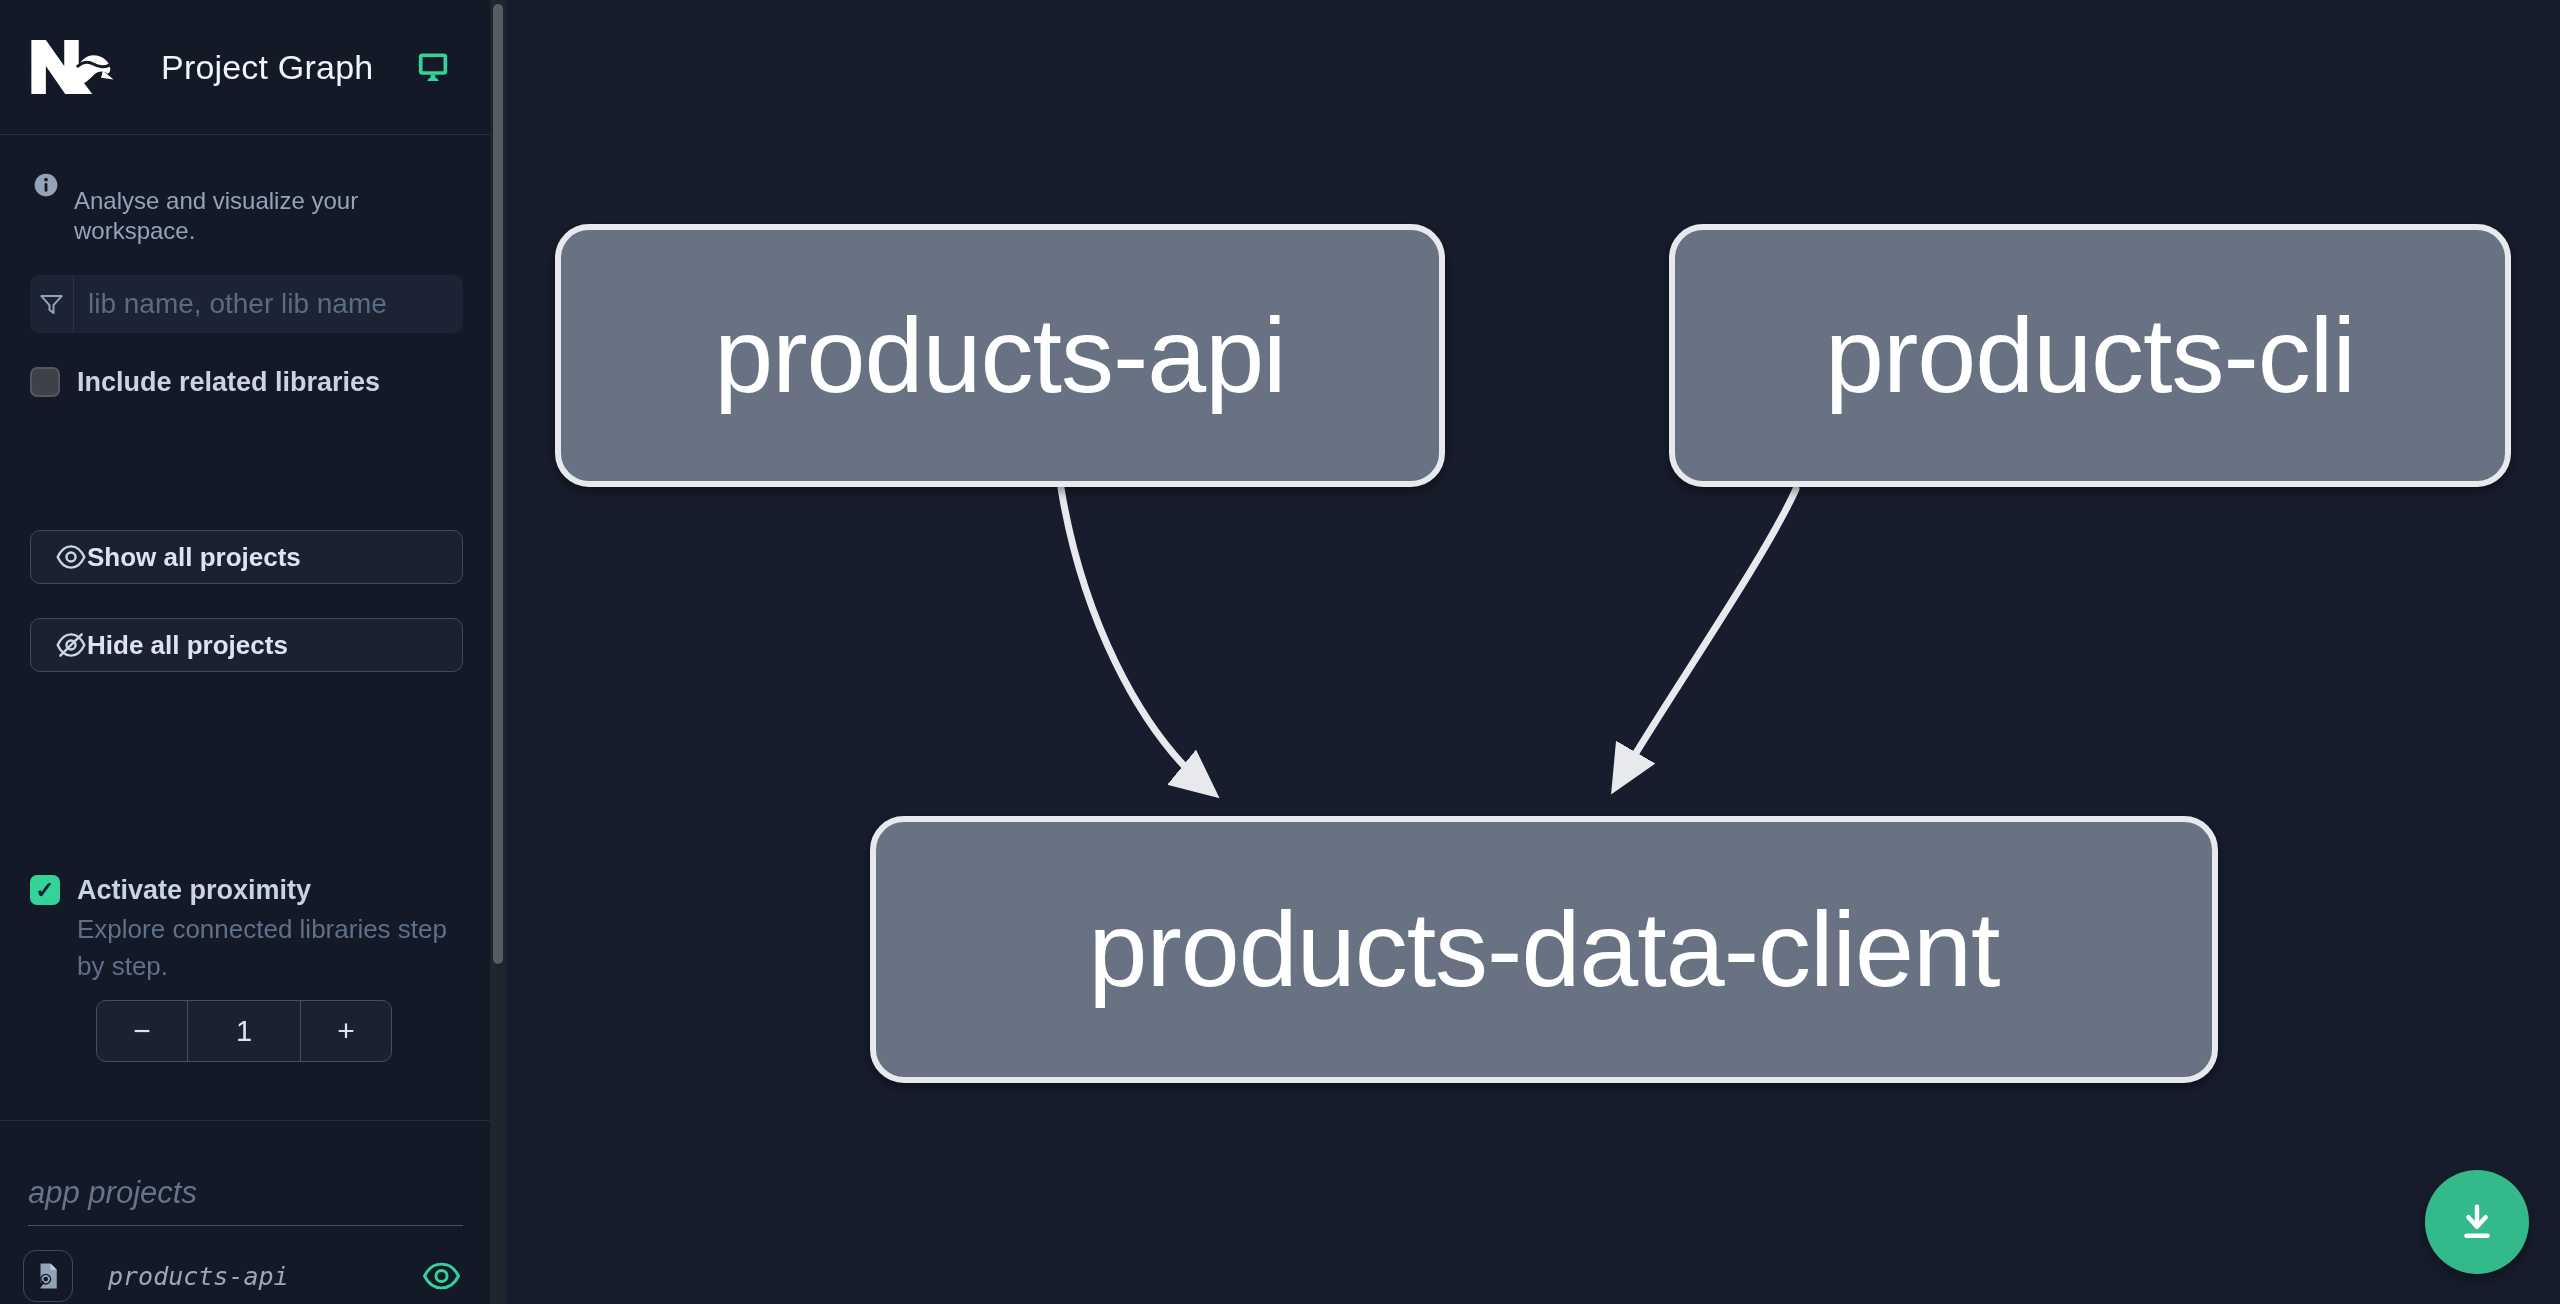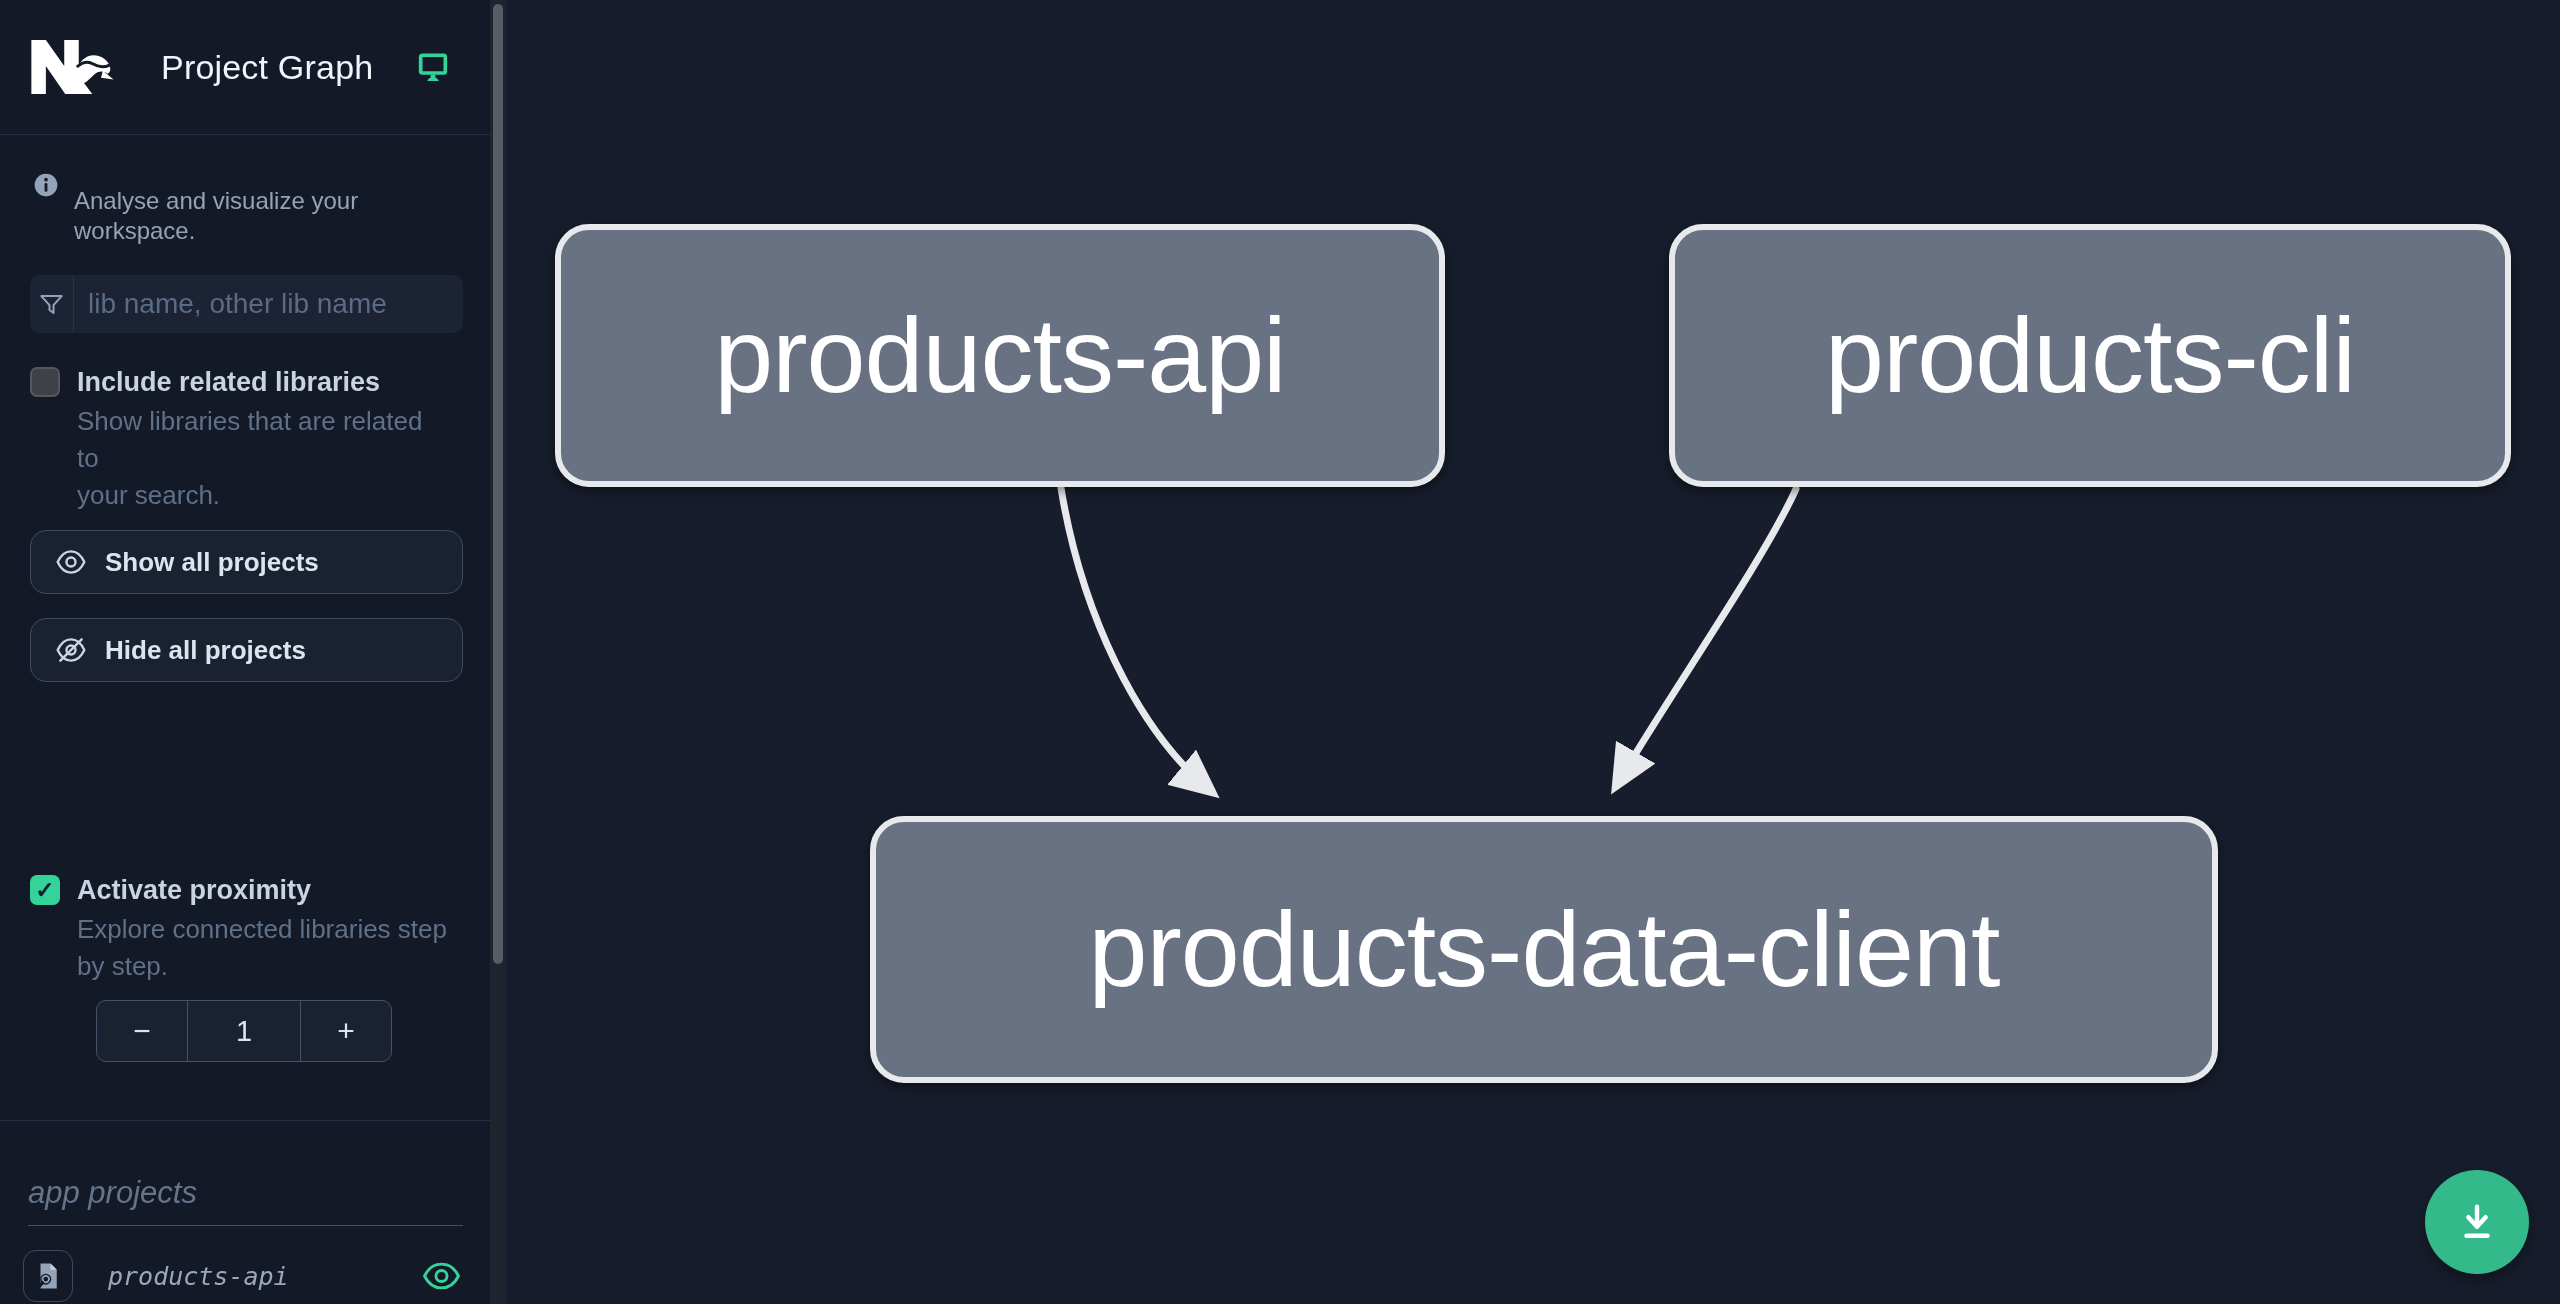--- a/index.html
+++ b/index.html
@@ -36,23 +36,23 @@
   .check-row { display:flex; gap:17px; align-items:flex-start; }
   .cbx { width:30px; height:30px; border-radius:7px; background:#3f4148;
          border:2px solid #55575e; flex:0 0 auto; margin-top:1px;
          display:flex; align-items:center; justify-content:center;
          font-size:23px; font-weight:bold; color:transparent; cursor:pointer; }
   .cbx.checked { background:#34d399; border-color:#34d399; color:#102030; }
   .check-label { font-size:27px; font-weight:bold; color:#c9d4e2; line-height:32px; }
   .check-desc { margin-left:47px; margin-top:5px; font-size:26px; color:#5f7089;
                 line-height:37px; white-space:pre-line; }
 
-  .sb-btn { position:absolute; left:30px; width:433px; height:64px;
-            background:#1a2232; border:1px solid #3d4a60; border-radius:16px;
-            display:flex; align-items:center; gap:18px; padding:0 24px;
+  .sb-btn { position:absolute; left:30px; width:433px; height:54px;
+            background:#1a2232; border:1px solid #3d4a60; border-radius:10px;
+            display:flex; align-items:center; gap:0; padding:0 24px;
             color:#dce4ef; font-size:26px; font-weight:bold; cursor:pointer; }
   .sb-btn svg { width:32px; height:32px; flex:0 0 auto; }
 
   .stepper { position:absolute; left:96px; top:1000px; width:296px; height:62px;
              border:1px solid #44516a; border-radius:10px; display:flex;
              background:#1a2232; overflow:hidden; }
   .stepper .seg { flex:1; display:flex; align-items:center; justify-content:center;
                   font-size:30px; color:#dce4ef; cursor:pointer; }
   .stepper .seg.value { flex:1.25; cursor:default; border-left:1px solid #44516a;
                         border-right:1px solid #44516a; font-size:29px; }
@@ -132,22 +132,20 @@
       </svg>
     </div>
     <input type="text" placeholder="lib name, other lib name" style="">
   </div>
 
   <div class="check-group" style="top:366px;">
     <div class="check-row">
       <div class="cbx"></div>
       <div class="check-label">Include related libraries</div>
     </div>
-    <div class="check-desc">Show libraries that are related to
-your search.</div>
   </div>
 
   <button class="sb-btn" style="top:530px;">
     <svg viewBox="0 0 24 24" fill="none" stroke="#cbd5e1" stroke-width="1.8" stroke-linecap="round" stroke-linejoin="round">
       <path d="M2,12 C5,5.5 9,4 12,4 s7,1.5 10,8 c-3,6.5 -7,8 -10,8 S5,18.5 2,12 z"></path>
       <circle cx="12" cy="12" r="3.4"></circle>
     </svg>
     <span>Show all projects</span>
   </button>
 

